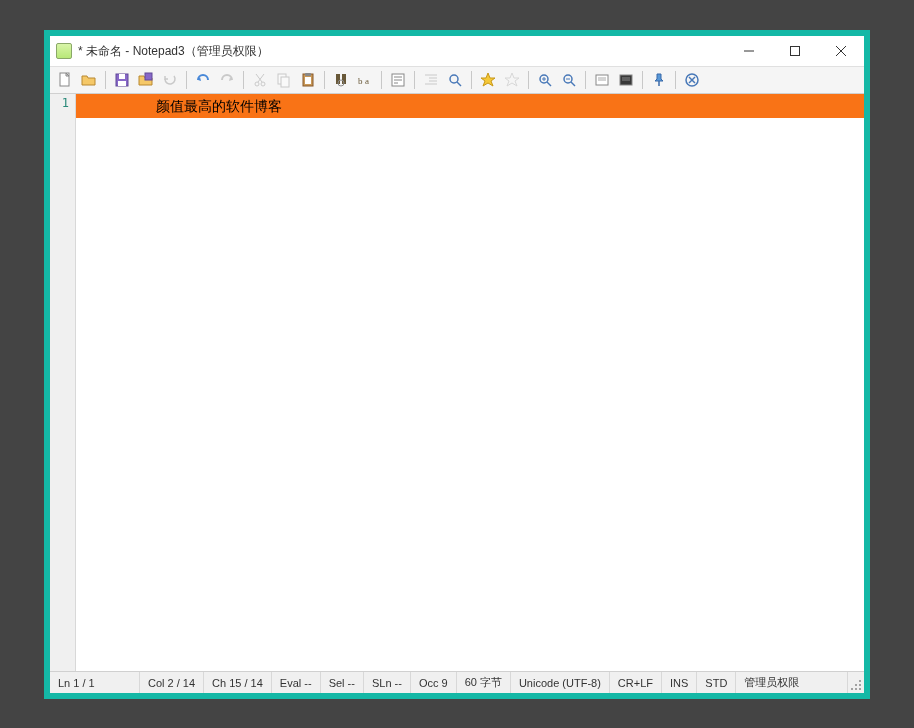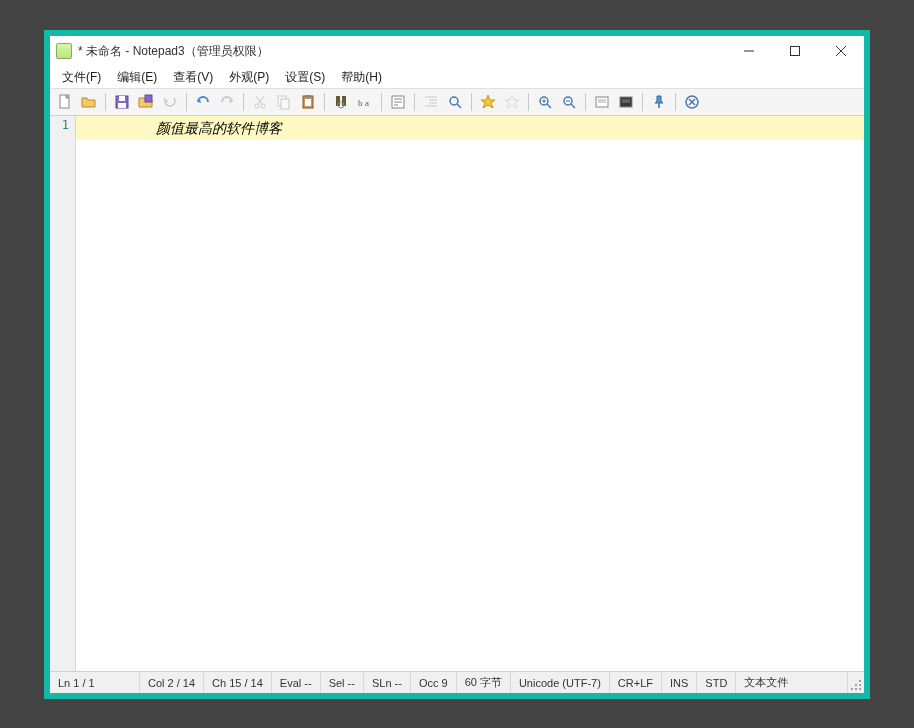--- a/index.html
+++ b/index.html
@@ -103,22 +103,21 @@
   flex: 1;
   font-family: "Microsoft YaHei", Consolas, monospace;
   font-size: 14px;
   padding: 0;
 }
 .line {
   padding: 2px 80px 2px 80px;
   line-height: 20px;
 }
 .line.current {
-  background: #fef9c3;
-  font-style: italic;
+  background: #f97316;
 }
 
 .statusbar {
   height: 22px;
   display: flex;
   align-items: center;
   background: #f0f0f0;
   border-top: 1px solid #d0d0d0;
   font-size: 11px;
   color: #333;
@@ -162,28 +161,20 @@
       </div>
       <div class="win-btn close">
         <svg viewBox="0 0 10 10">
             <line x1="0" y1="0" x2="10" y2="10" stroke="currentColor" stroke-width="1"></line>
             <line x1="10" y1="0" x2="0" y2="10" stroke="currentColor" stroke-width="1"></line>
           </svg>
       </div>
     </div>
   </div>
 
-  <div class="menubar">
-    <div class="menu-item">文件(F)</div>
-    <div class="menu-item">编辑(E)</div>
-    <div class="menu-item">查看(V)</div>
-    <div class="menu-item">外观(P)</div>
-    <div class="menu-item">设置(S)</div>
-    <div class="menu-item">帮助(H)</div>
-  </div>
 
   <div class="toolbar">
     <div class="tb-btn">
       <svg width="16" height="16" viewBox="0 0 16 16">
           <rect x="3" y="1" width="9" height="13" fill="#fff" stroke="#888"></rect>
           <path d="M9 1 L12 4 L9 4 Z" fill="#ddd" stroke="#888"></path>
         </svg>
     </div>
     <div class="tb-btn">
       <svg width="16" height="16" viewBox="0 0 16 16">
@@ -353,25 +344,25 @@
 
   <div class="statusbar">
     <div class="sb-cell" style="width:90px">Ln  1 / 1</div>
     <div class="sb-cell">Col  2 / 14</div>
     <div class="sb-cell">Ch  15 / 14</div>
     <div class="sb-cell">Eval  --</div>
     <div class="sb-cell">Sel  --</div>
     <div class="sb-cell">SLn  --</div>
     <div class="sb-cell">Occ  9</div>
     <div class="sb-cell">60 字节</div>
-    <div class="sb-cell">Unicode (UTF-7)</div>
+    <div class="sb-cell">Unicode (UTF-8)</div>
     <div class="sb-cell">CR+LF</div>
     <div class="sb-cell">INS</div>
     <div class="sb-cell">STD</div>
-    <div class="sb-cell" style="flex:1">文本文件</div>
+    <div class="sb-cell" style="flex:1">管理员权限</div>
     <div class="sb-grip">
       <svg width="12" height="12" viewBox="0 0 12 12">
           <circle cx="10" cy="2" r="1" fill="#888"></circle>
           <circle cx="6" cy="6" r="1" fill="#888"></circle>
           <circle cx="10" cy="6" r="1" fill="#888"></circle>
           <circle cx="2" cy="10" r="1" fill="#888"></circle>
           <circle cx="6" cy="10" r="1" fill="#888"></circle>
           <circle cx="10" cy="10" r="1" fill="#888"></circle>
         </svg>
     </div>

